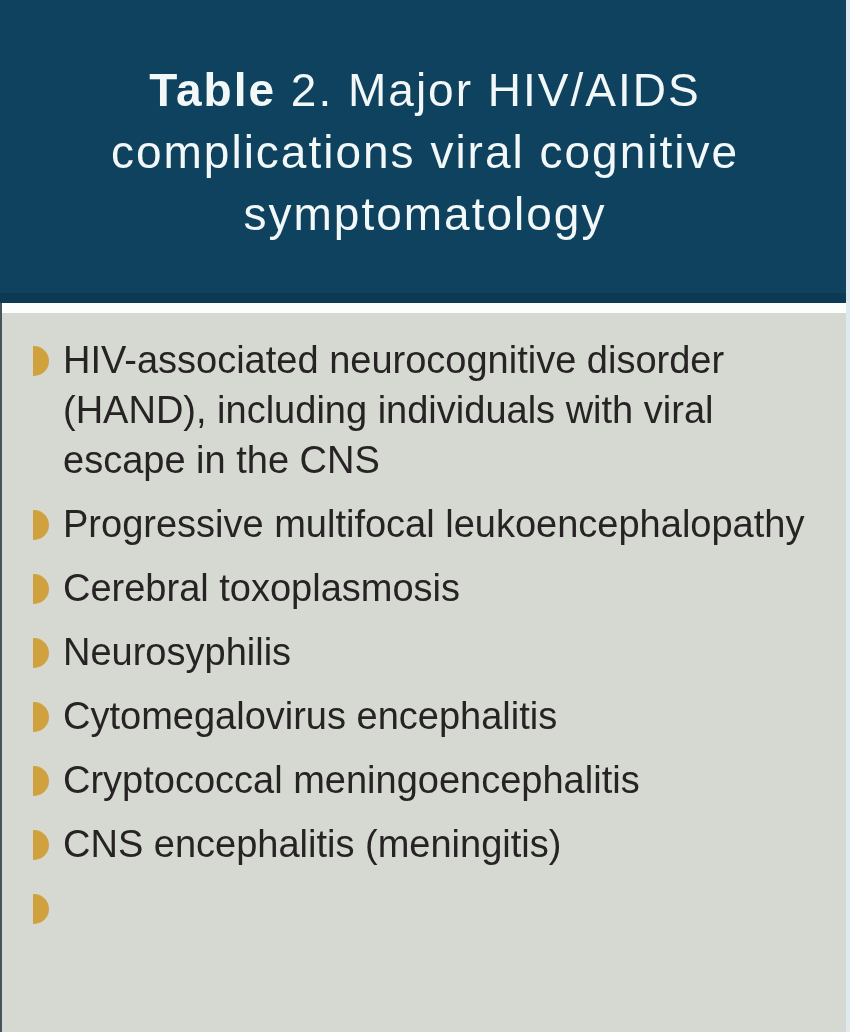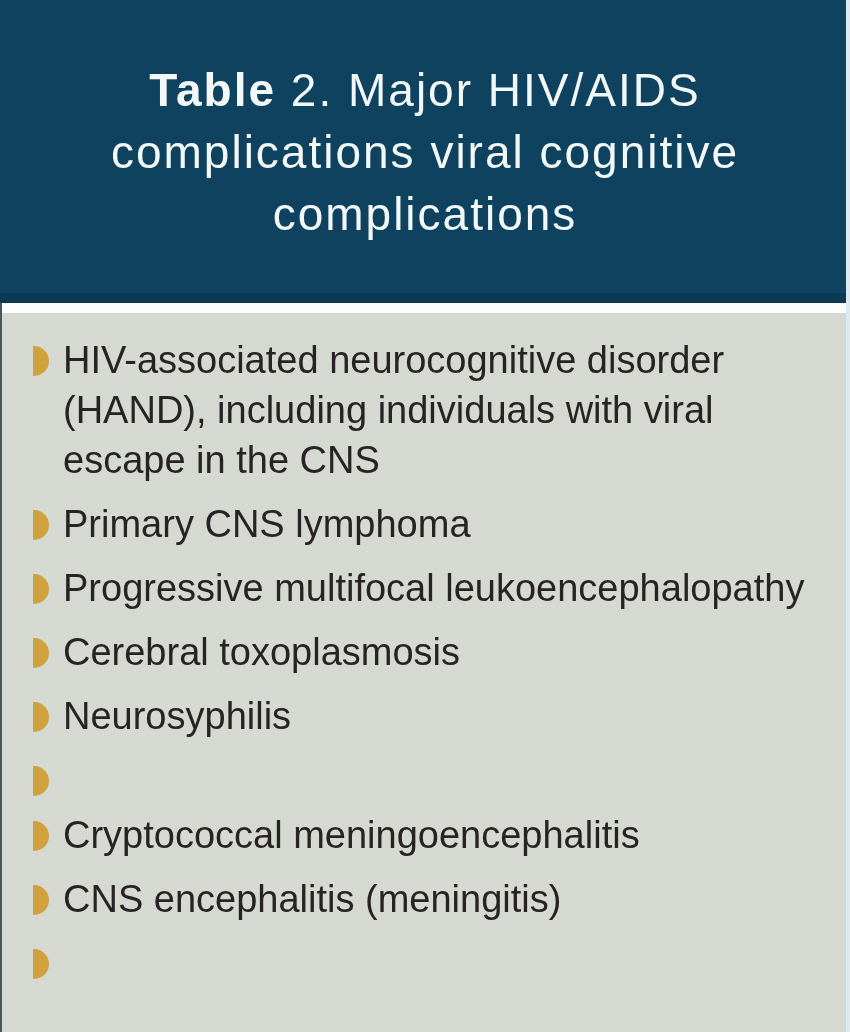--- a/index.html
+++ b/index.html
@@ -89,49 +89,46 @@
 </style>
 </head>
 <body>
 
 <div class="page">
 
   <header class="header">
     <h1 class="title">
       <div class="t-line"><span class="t-bold">Table</span><span> 2. Major HIV/AIDS</span></div>
       <div class="t-line">complications viral cognitive</div>
-      <div class="t-line">complications</div>
+      <div class="t-line">symptomatology</div>
     </h1>
   </header>
 
   <div class="divider"></div>
 
   <ul class="list">
     <li class="item">
       <span class="bullet"></span>
       <span class="item-text">HIV-associated neurocognitive disorder (HAND), including individuals with viral escape in the CNS</span>
-    </li>
-    <li class="item">
-      <span class="bullet"></span>
-      <span class="item-text">Primary CNS lymphoma</span>
     </li>
     <li class="item">
       <span class="bullet"></span>
       <span class="item-text">Progressive multifocal leukoencephalopathy</span>
     </li>
     <li class="item">
       <span class="bullet"></span>
       <span class="item-text">Cerebral toxoplasmosis</span>
     </li>
     <li class="item">
       <span class="bullet"></span>
       <span class="item-text">Neurosyphilis</span>
     </li>
     <li class="item">
       <span class="bullet"></span>
+      <span class="item-text">Cytomegalovirus encephalitis</span>
     </li>
     <li class="item">
       <span class="bullet"></span>
       <span class="item-text">Cryptococcal meningoencephalitis</span>
     </li>
     <li class="item">
       <span class="bullet"></span>
       <span class="item-text">CNS encephalitis (meningitis)</span>
     </li>
     <li class="item">

